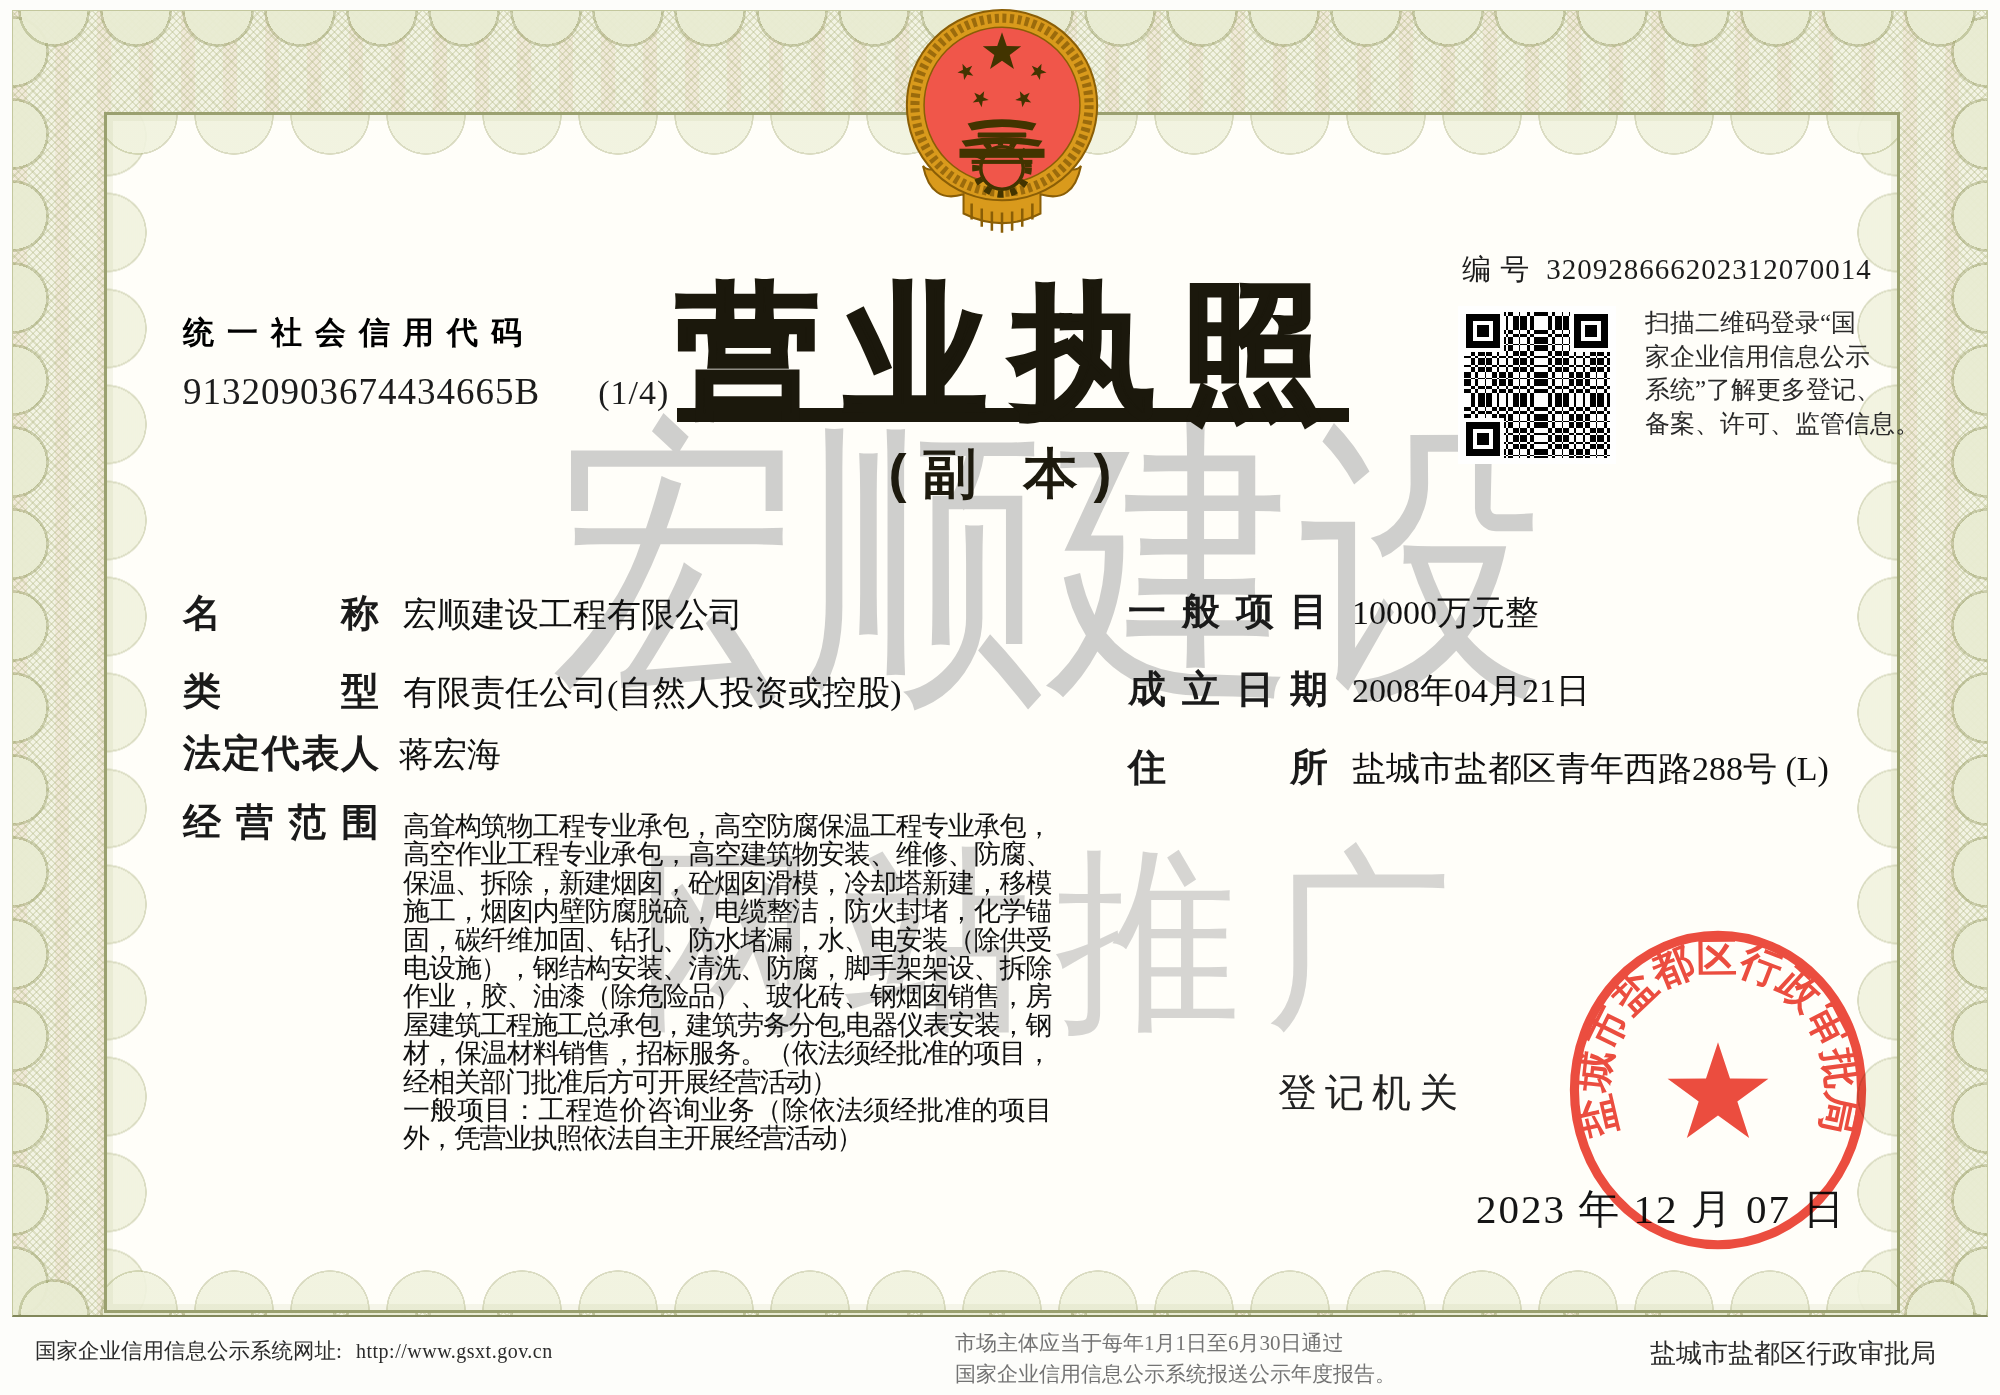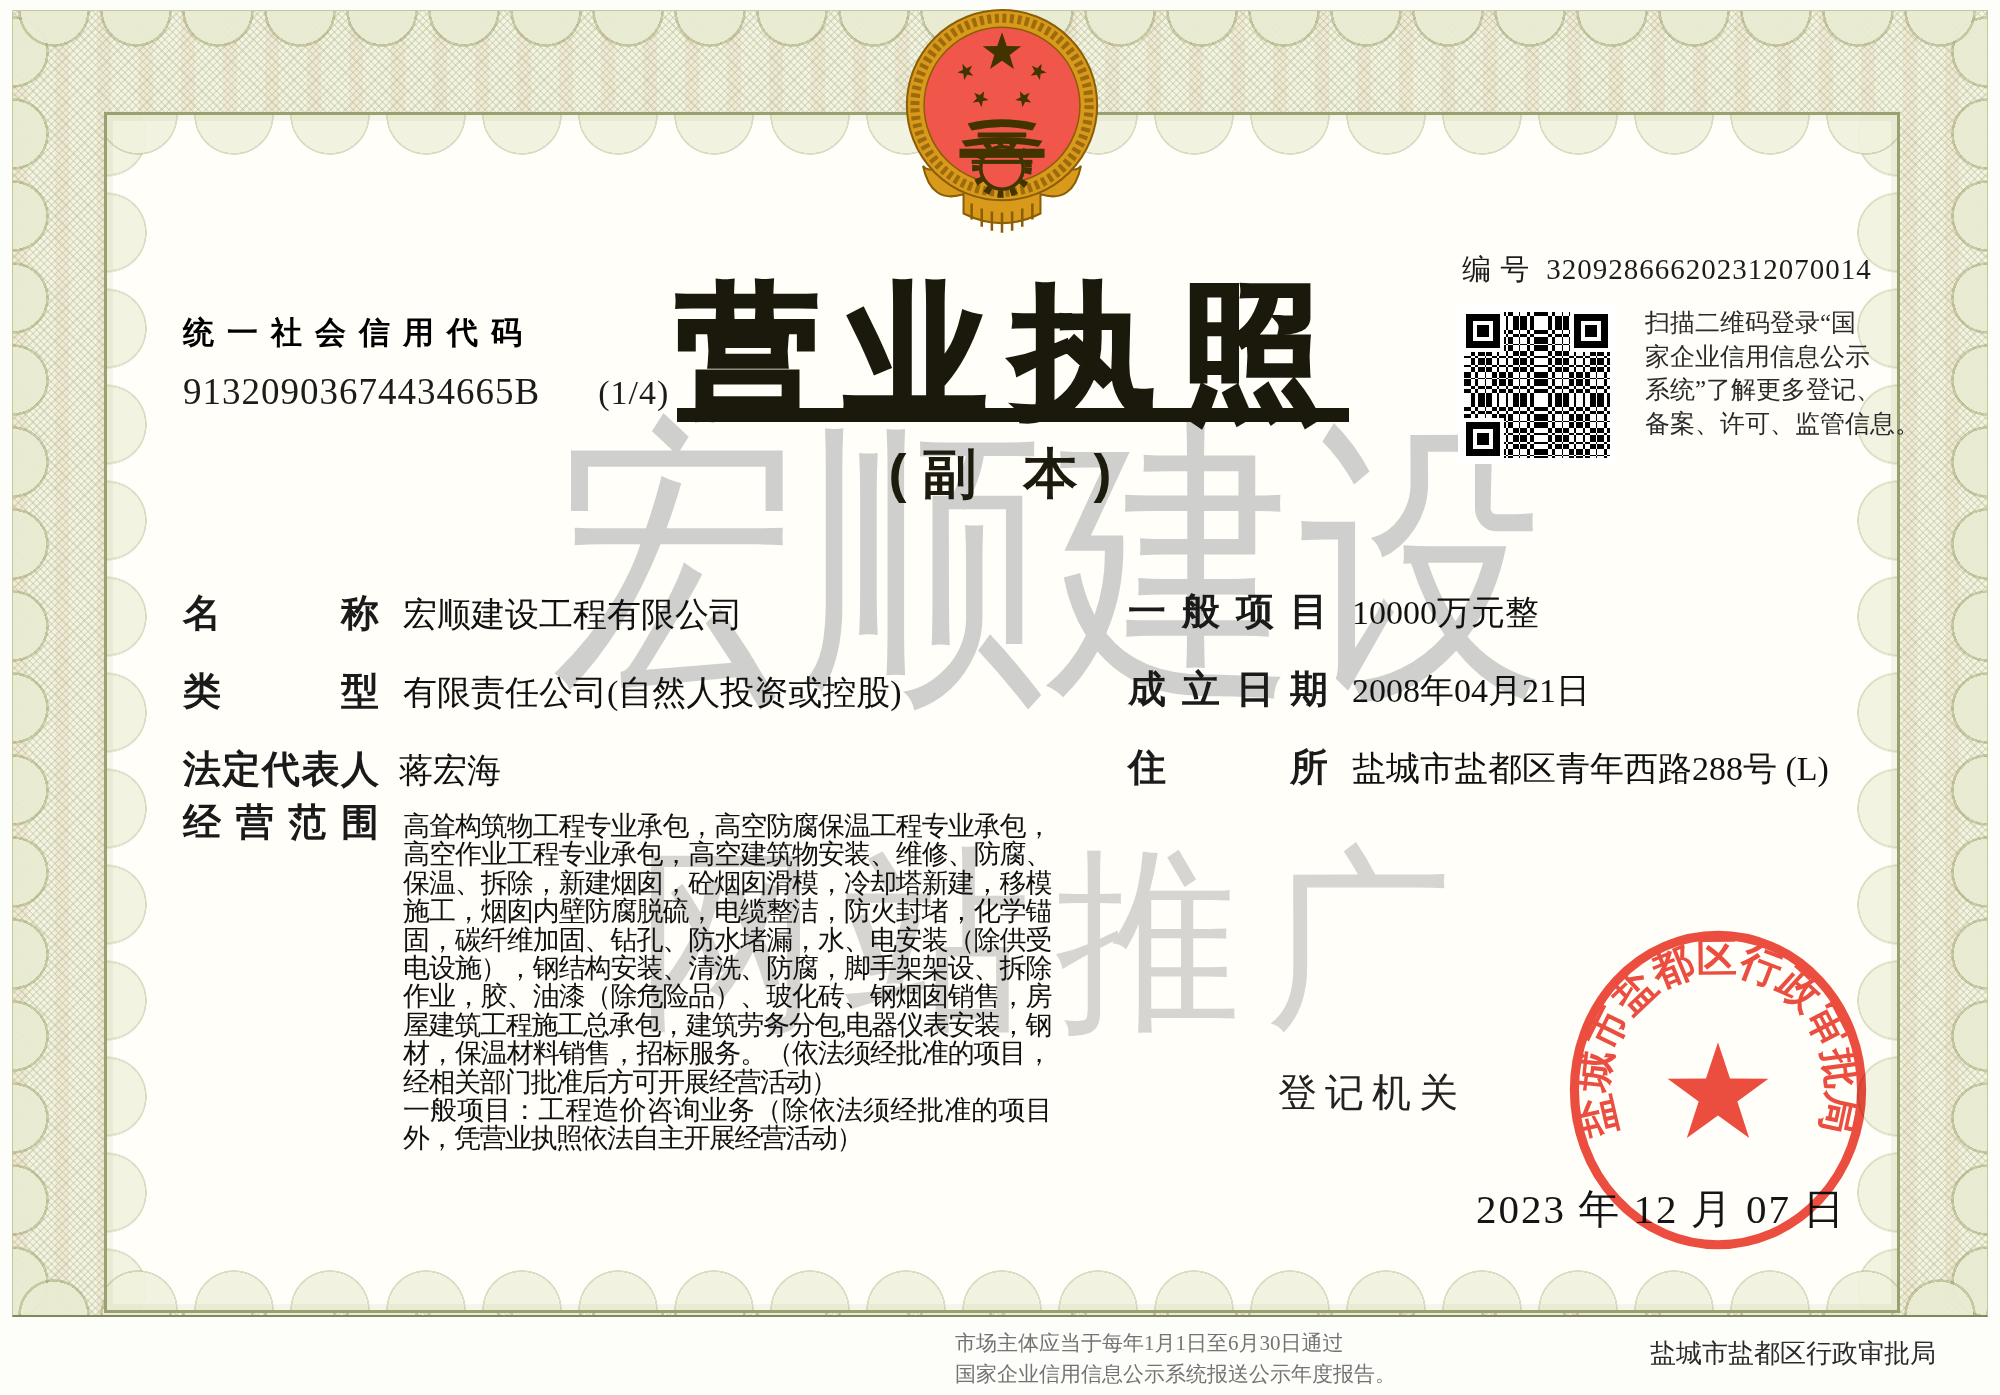--- a/index.html
+++ b/index.html
@@ -152,21 +152,21 @@
   <div class="abs subtitle">(副 本)</div>
 
   <div class="row" style="left:183px;top:588px;">
     <span class="flabel">名称</span>
     <span class="fvalue">宏顺建设工程有限公司</span>
   </div>
   <div class="row" style="left:183px;top:666px;">
     <span class="flabel">类型</span>
     <span class="fvalue">有限责任公司(自然人投资或控股)</span>
   </div>
-  <div class="row" style="left:183px;top:744px;gap:20px;">
+  <div class="row" style="left:183px;top:728px;gap:20px;">
     <span class="flabel">法定代表人</span>
     <span class="fvalue">蒋宏海</span>
   </div>
   <div class="row" style="left:183px;top:797px;">
     <span class="flabel">经营范围</span>
     <span class="fvalue scope">高耸构筑物工程专业承包，高空防腐保温工程专业承包，高空作业工程专业承包，高空建筑物安装、维修、防腐、保温、拆除，新建烟囱，砼烟囱滑模，冷却塔新建，移模施工，烟囱内壁防腐脱硫，电缆整洁，防火封堵，化学锚固，碳纤维加固、钻孔、防水堵漏，水、电安装（除供受电设施），钢结构安装、清洗、防腐，脚手架架设、拆除作业，胶、油漆（除危险品）、玻化砖、钢烟囱销售，房屋建筑工程施工总承包，建筑劳务分包,电器仪表安装，钢材，保温材料销售，招标服务。（依法须经批准的项目，经相关部门批准后方可开展经营活动）
 一般项目：工程造价咨询业务（除依法须经批准的项目外，凭营业执照依法自主开展经营活动）</span>
   </div>
 
   <div class="row" style="left:1128px;top:586px;">
@@ -187,19 +187,22 @@
 
   <svg class="abs seal" viewBox="0 0 310 330">
     <ellipse cx="155" cy="165" rx="141" ry="152" fill="none" stroke="#e9392b" stroke-width="9"></ellipse>
     <polygon fill="#e9392b" points="155,118 143.2,153.8 105.5,153.9 136,176.2 124.4,212.1 155,190 185.6,212.1 174,176.2 204.5,153.9 166.8,153.8"></polygon>
     <path id="sealArc" d="M57,208 A108,112 0 1 1 253,208" fill="none"></path>
     <text font-size="41" fill="#e9392b" font-family="Liberation Sans, sans-serif" font-weight="600">
       <textPath href="#sealArc" startOffset="2" textLength="436" lengthAdjust="spacingAndGlyphs">盐城市盐都区行政审批局</textPath>
     </text>
   </svg>
 
+  <div class="abs footer-left">
+    <span>国家企业信用信息公示系统网址:</span><span class="url">http://www.gsxt.gov.cn</span>
+  </div>
   <div class="abs footer-center">
     <div>市场主体应当于每年1月1日至6月30日通过</div>
     <div>国家企业信用信息公示系统报送公示年度报告。</div>
   </div>
   <div class="abs footer-right">盐城市盐都区行政审批局</div>
 
 </div>
 
 </body></html>

